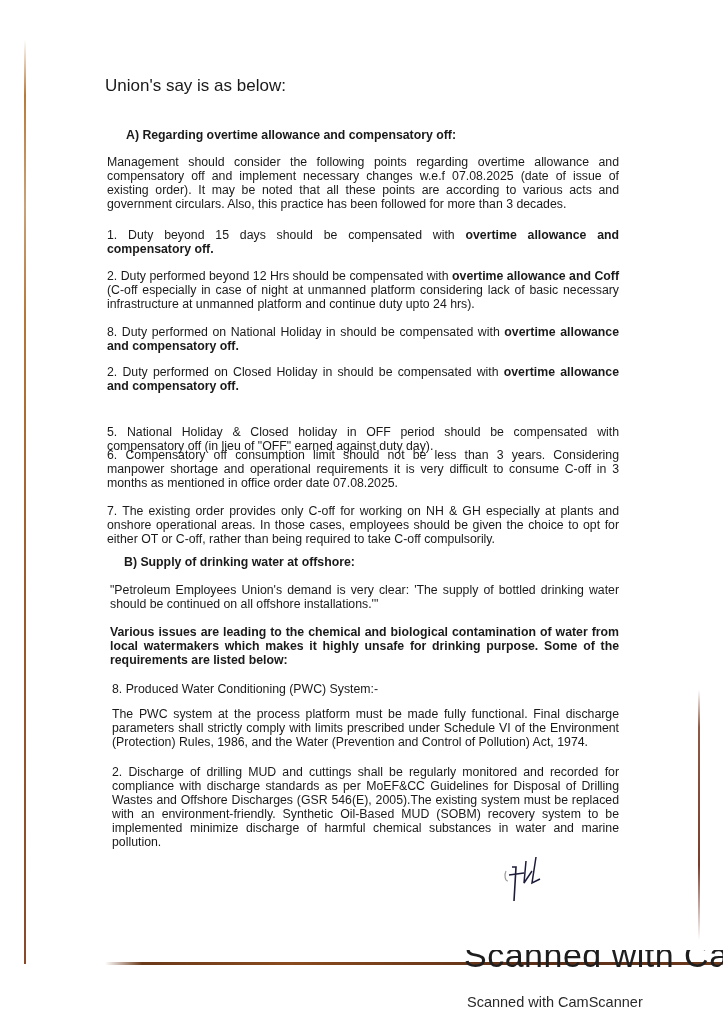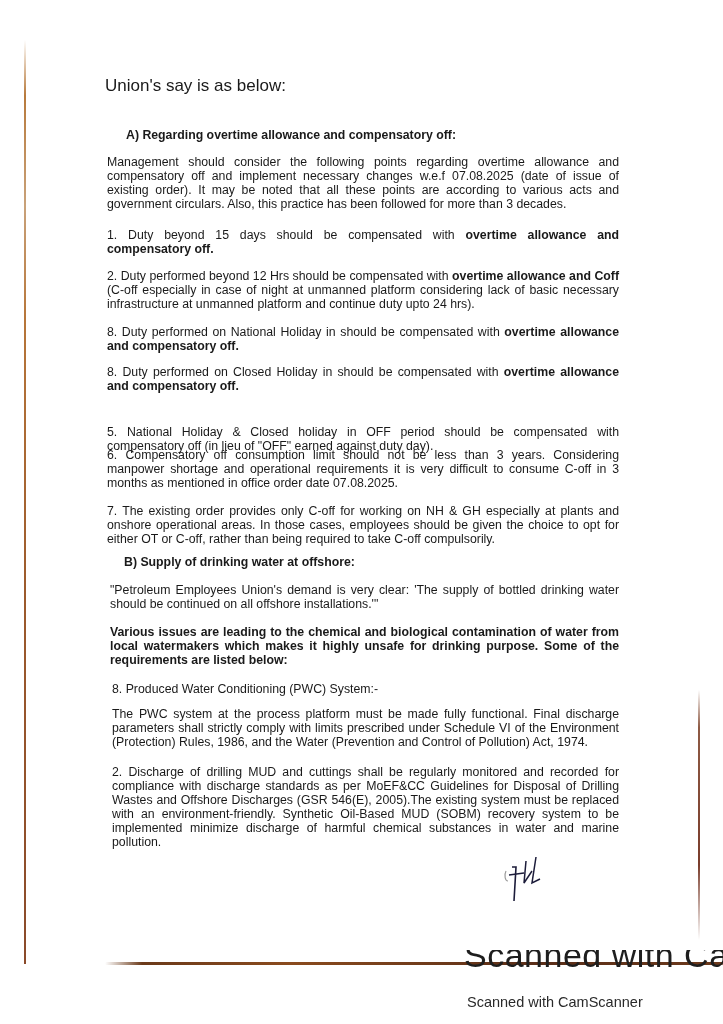--- a/index.html
+++ b/index.html
@@ -115,21 +115,21 @@
 <div class="heading-a">A)  Regarding overtime allowance and compensatory off:</div>
 
 <p class="block" style="top:153px;">Management should consider the following points regarding overtime allowance and compensatory off and implement necessary changes w.e.f 07.08.2025 (date of issue of existing order). It may be noted that all these points are according to various acts and government circulars. Also, this practice has been followed for more than 3 decades.</p>
 
 <p class="block" style="top:226px;"><span>1. Duty beyond 15 days should be compensated with </span><b>overtime allowance and compensatory off.</b><span></span></p>
 
 <p class="block" style="top:267px;"><span>2. Duty performed beyond 12 Hrs should be compensated with </span><b>overtime allowance and Coff</b><span> (C-off especially in case of night at unmanned platform considering lack of basic necessary infrastructure at unmanned platform and continue duty upto 24 hrs).</span></p>
 
 <p class="block" style="top:323px;"><span>8. Duty performed on  National Holiday in should be compensated with </span><b>overtime allowance and compensatory off.</b><span></span></p>
 
-<p class="block" style="top:363px;"><span>8. Duty performed on  Closed Holiday in  should be compensated with </span><b>overtime allowance and compensatory off.</b><span></span></p>
+<p class="block" style="top:363px;"><span>2. Duty performed on  Closed Holiday in  should be compensated with </span><b>overtime allowance and compensatory off.</b><span></span></p>
 
 <p class="block" style="top:423px;">5. National Holiday &amp; Closed holiday in OFF period should be compensated with compensatory off (in lieu of "OFF" earned against duty day).</p>
 
 <p class="block" style="top:446px;">6. Compensatory off consumption limit should not be less than 3 years. Considering manpower shortage and operational requirements it is very difficult to consume C-off in 3 months as mentioned in office order date 07.08.2025.</p>
 
 <p class="block" style="top:502px;">7. The existing order provides only C-off for working on NH &amp; GH especially at plants and onshore operational areas. In those cases, employees should be given the choice to opt for either OT or C-off, rather than being required to take C-off compulsorily.</p>
 
 <div class="heading-b">B) Supply of drinking water at offshore:</div>
 
 <p class="block" style="top:581px; left:108px; width:509px;">"Petroleum Employees Union's demand is very clear: 'The supply of bottled drinking water should be continued on all offshore installations.'"</p>

